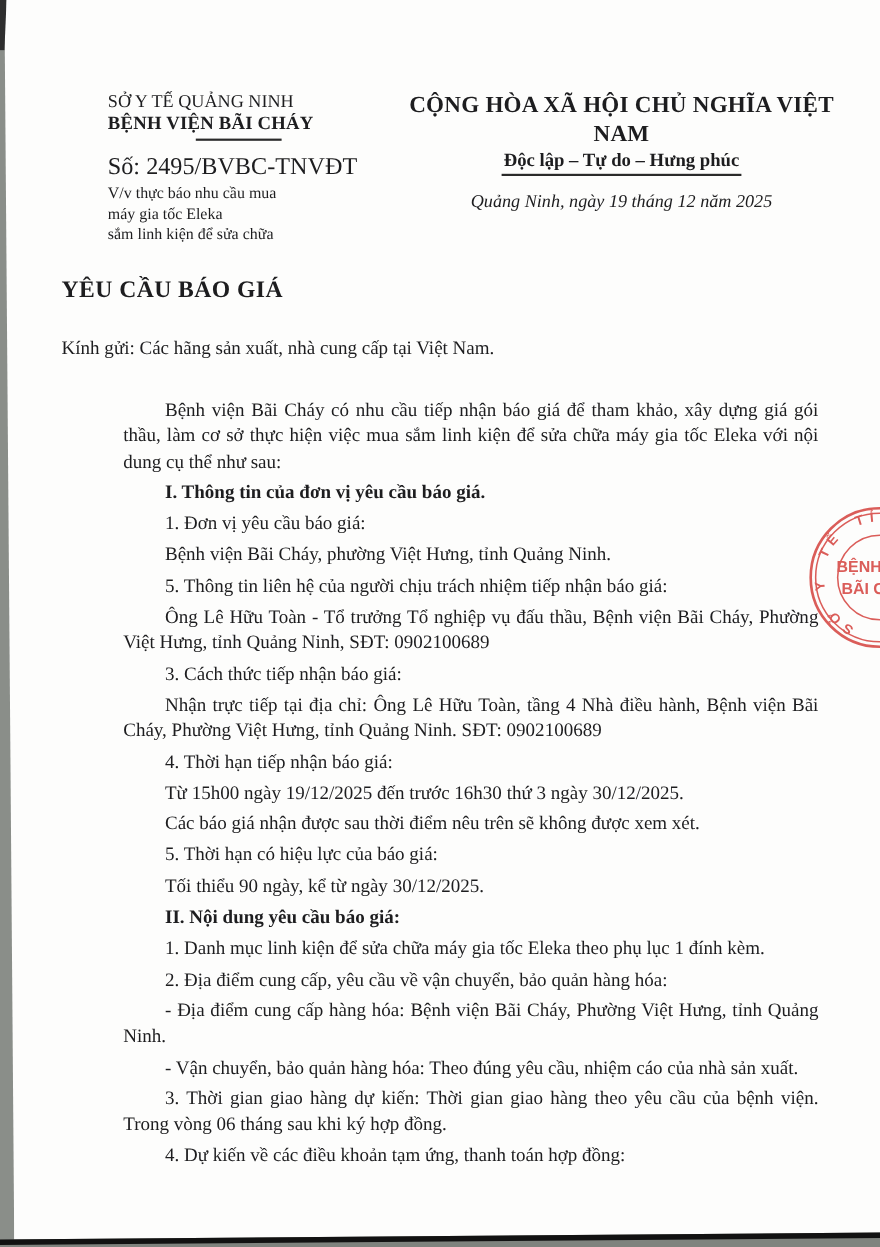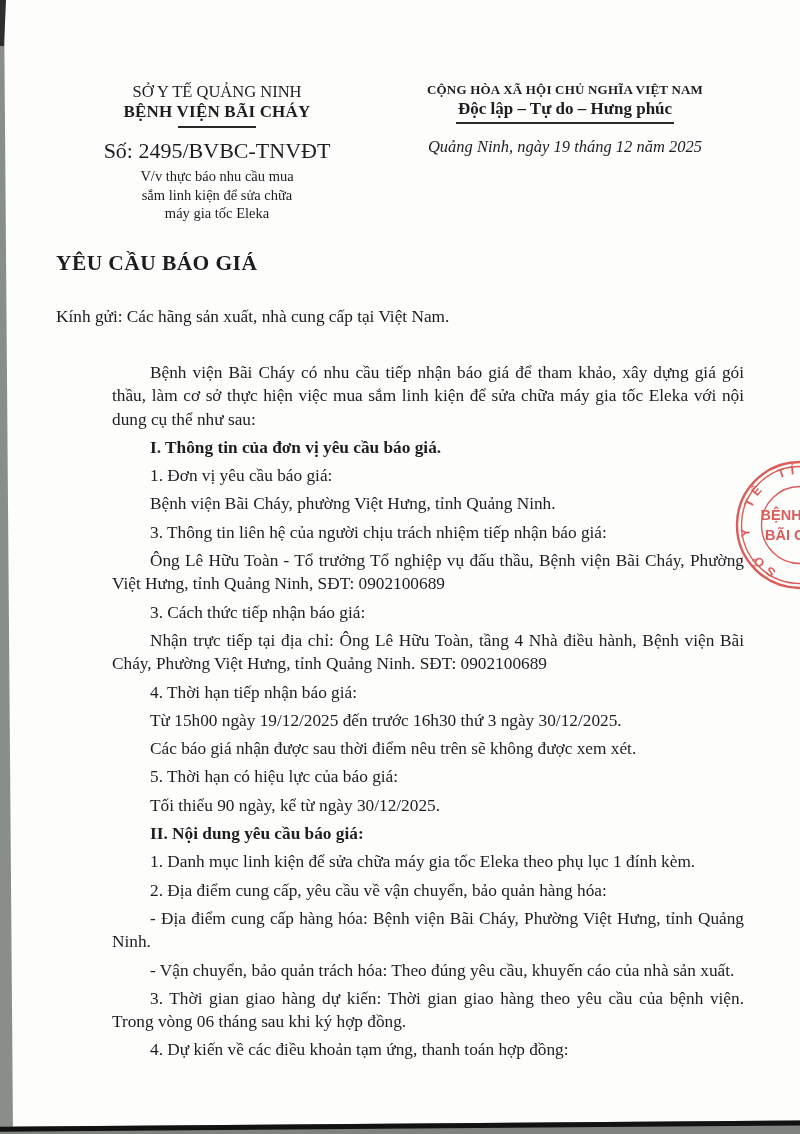--- a/index.html
+++ b/index.html
@@ -24,32 +24,32 @@
   }
   .scan-bottom{
     position:absolute;left:-20px;top:1127px;width:880px;height:80px;
     background:#7f837e;border-top:5px solid #121212;
     transform:rotate(-0.45deg);transform-origin:0 0;
     z-index:5;
   }
   
   .header-left{
     position:absolute;left:98px;top:82px;width:238px;
-    text-align:center;line-height:1.22;
+    text-align:left;line-height:1.22;
   }
   .hl-dept{font-size:16.5px;}
   .hl-hosp{font-size:17px;font-weight:bold;letter-spacing:.2px;}
   .hl-rule{width:78px;height:0;border-bottom:2px solid #2a2a2a;margin:3px auto 0;}
   .hl-num{font-size:22px;margin-top:10px;}
   .hl-subject{font-size:14.5px;line-height:1.3;margin-top:2px;}
   .header-right{
     position:absolute;left:368px;top:82px;width:394px;
     text-align:center;line-height:1.25;
   }
-  .hr-nation{font-size:13px;font-weight:bold;letter-spacing:.2px;}
+  .hr-nation{font-size:21px;font-weight:bold;letter-spacing:.2px;}
   .hr-motto{display:inline-block;font-size:17px;font-weight:bold;
     border-bottom:2px solid #2a2a2a;padding:0 2px 2px;}
   .hr-date{font-size:16.5px;font-style:italic;margin-top:13px;}
   
   .doc-title{
     position:absolute;left:56px;top:251px;width:744px;
     text-align:left;font-size:21.5px;font-weight:bold;letter-spacing:.4px;
   }
   .salutation{
     position:absolute;left:56px;top:307px;width:744px;
@@ -74,53 +74,53 @@
 
 <div class="screen">
 
   <div class="header-left">
     <div class="hl-dept">SỞ Y TẾ QUẢNG NINH</div>
     <div class="hl-hosp">BỆNH VIỆN BÃI CHÁY</div>
     <div class="hl-rule"></div>
     <div class="hl-num">Số: 2495/BVBC-TNVĐT</div>
     <div class="hl-subject">
       <div>V/v thực báo nhu cầu mua</div>
+      <div>máy gia tốc Eleka</div>
       <div>sắm linh kiện để sửa chữa</div>
-      <div>máy gia tốc Eleka</div>
     </div>
   </div>
 
   <div class="header-right">
     <div class="hr-nation">CỘNG HÒA XÃ HỘI CHỦ NGHĨA VIỆT NAM</div>
     <div><span class="hr-motto">Độc lập – Tự do – Hưng phúc</span></div>
     <div class="hr-date">Quảng Ninh, ngày 19 tháng 12 năm 2025</div>
   </div>
 
   <div class="doc-title">YÊU CẦU BÁO GIÁ</div>
   <div class="salutation">Kính gửi: Các hãng sản xuất, nhà cung cấp tại Việt Nam.</div>
 
   <div class="doc-body">
     <p>Bệnh viện Bãi Cháy có nhu cầu tiếp nhận báo giá để tham khảo, xây dựng giá gói thầu, làm cơ sở thực hiện việc mua sắm linh kiện để sửa chữa máy gia tốc Eleka với nội dung cụ thể như sau:</p>
     <p class="bold">I. Thông tin của đơn vị yêu cầu báo giá.</p>
     <p>1. Đơn vị yêu cầu báo giá:</p>
     <p>Bệnh viện Bãi Cháy, phường Việt Hưng, tỉnh Quảng Ninh.</p>
-    <p>3. Thông tin liên hệ của người chịu trách nhiệm tiếp nhận báo giá:</p>
+    <p>5. Thông tin liên hệ của người chịu trách nhiệm tiếp nhận báo giá:</p>
     <p>Ông Lê Hữu Toàn - Tổ trưởng Tổ nghiệp vụ đấu thầu, Bệnh viện Bãi Cháy, Phường Việt Hưng, tỉnh Quảng Ninh, SĐT: 0902100689</p>
     <p>3. Cách thức tiếp nhận báo giá:</p>
     <p>Nhận trực tiếp tại địa chỉ: Ông Lê Hữu Toàn, tầng 4 Nhà điều hành, Bệnh viện Bãi Cháy, Phường Việt Hưng, tỉnh Quảng Ninh. SĐT: 0902100689</p>
     <p>4. Thời hạn tiếp nhận báo giá:</p>
     <p>Từ 15h00 ngày 19/12/2025 đến trước 16h30 thứ 3 ngày 30/12/2025.</p>
     <p>Các báo giá nhận được sau thời điểm nêu trên sẽ không được xem xét.</p>
     <p>5. Thời hạn có hiệu lực của báo giá:</p>
     <p>Tối thiểu 90 ngày, kể từ ngày 30/12/2025.</p>
     <p class="bold">II. Nội dung yêu cầu báo giá:</p>
     <p>1. Danh mục linh kiện để sửa chữa máy gia tốc Eleka theo phụ lục 1 đính kèm.</p>
     <p>2. Địa điểm cung cấp, yêu cầu về vận chuyển, bảo quản hàng hóa:</p>
     <p>- Địa điểm cung cấp hàng hóa: Bệnh viện Bãi Cháy, Phường Việt Hưng, tỉnh Quảng Ninh.</p>
-    <p>- Vận chuyển, bảo quản trách hóa: Theo đúng yêu cầu, khuyến cáo của nhà sản xuất.</p>
+    <p>- Vận chuyển, bảo quản hàng hóa: Theo đúng yêu cầu, nhiệm cáo của nhà sản xuất.</p>
     <p>3. Thời gian giao hàng dự kiến: Thời gian giao hàng theo yêu cầu của bệnh viện. Trong vòng 06 tháng sau khi ký hợp đồng.</p>
     <p>4. Dự kiến về các điều khoản tạm ứng, thanh toán hợp đồng:</p>
   </div>
 
   <svg class="stamp" viewBox="0 0 140 140" xmlns="http://www.w3.org/2000/svg" aria-hidden="true">
     <g fill="none" stroke="#d8504c">
       <circle cx="66" cy="70" r="63" stroke-width="2.4"></circle>
       <circle cx="66" cy="70" r="58.5" stroke-width="1.4"></circle>
       <circle cx="66" cy="70" r="38.5" stroke-width="1.4"></circle>
     </g>

